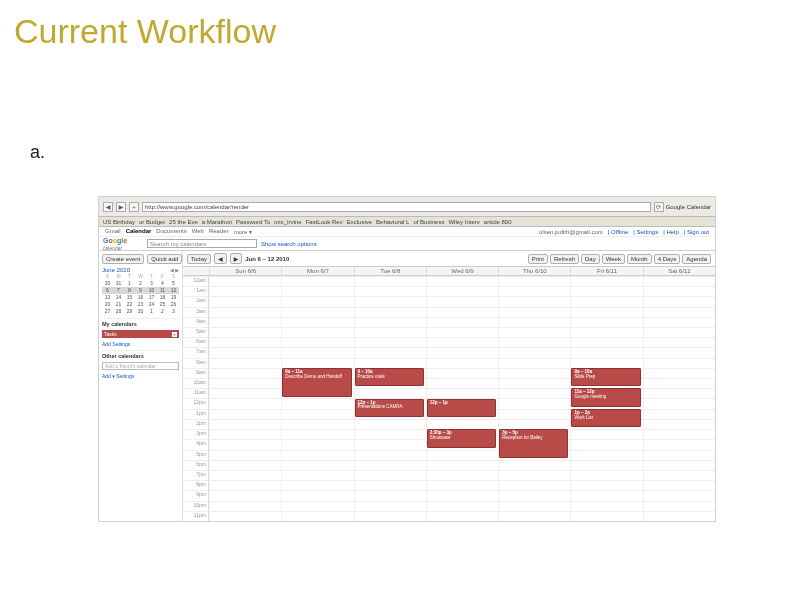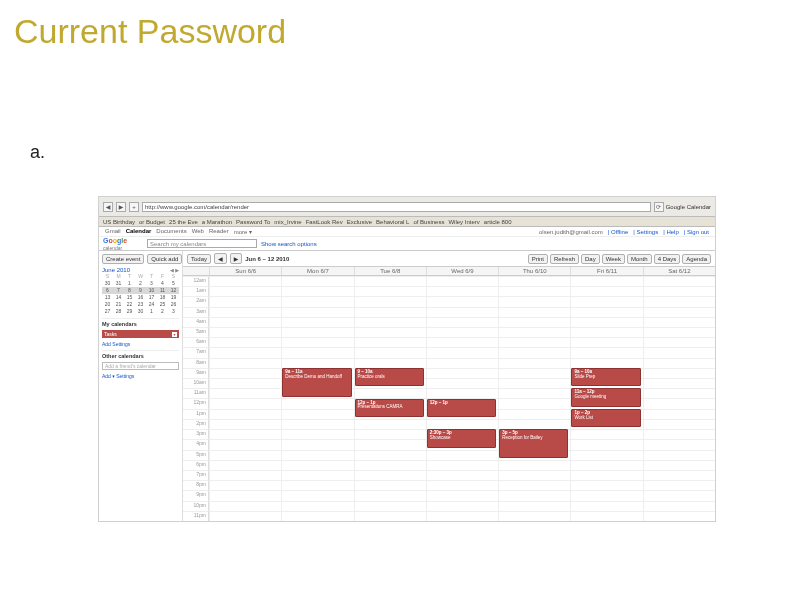--- a/index.html
+++ b/index.html
@@ -222,21 +222,21 @@
     padding:1px 2px;
     overflow:hidden;
     line-height:1.1;
     border-radius:1px;
   }
   .event .etime { font-weight:bold; display:block; }
 </style>
 </head>
 <body>
 
-<h1 class="slide-title">Current Password</h1>
+<h1 class="slide-title">Current Workflow</h1>
 <div class="list-marker">a.</div>
 
 <div class="screenshot">
 
   <div class="browser-chrome">
     <div class="chrome-btn">◀</div>
     <div class="chrome-btn">▶</div>
     <div class="chrome-btn">+</div>
     <div class="addr">http://www.google.com/calendar/render</div>
     <div class="chrome-right">

